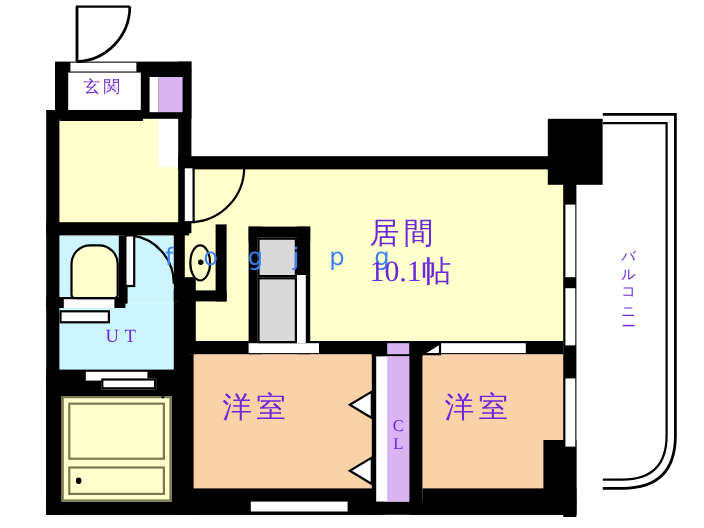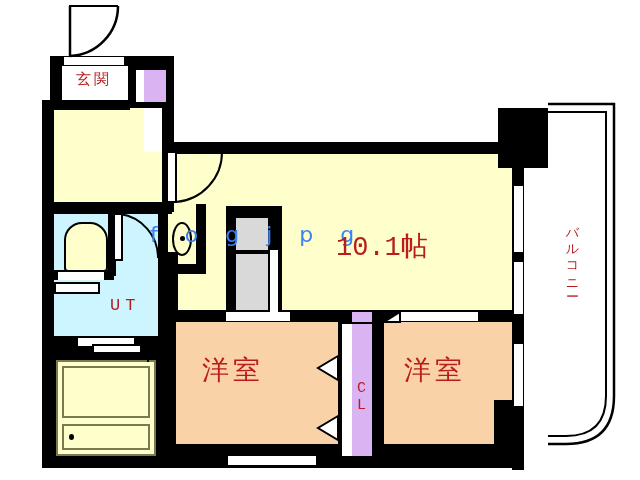--- a/index.html
+++ b/index.html
@@ -11,22 +11,22 @@
   .abs{position:absolute;box-sizing:border-box;}
   .wall{background:#000000;}
   .room{background:#ffffcc;}
   .tatami{background:#fad2a8;}
   .water{background:#ccf5ff;}
   .closet{background:#d9b3f2;}
   .fixture{background:#ffffcc;border:2px solid #000;}
   .white{background:#ffffff;}
   .kit{background:#d9d9d9;border:2px solid #000;}
 
-  .label{position:absolute;color:#b91c1c;white-space:nowrap;
-         font-family:Liberation Mono, monospace;}
+  .label{position:absolute;color:#6d28d9;white-space:nowrap;
+         font-family:Liberation Serif, serif;}
   .lbl-room{font-size:27px;letter-spacing:4px;}
   .lbl-num{font-size:27px;letter-spacing:0px;}
   .lbl-small{font-size:15px;letter-spacing:3px;}
   .lbl-ut{font-size:17px;letter-spacing:5px;}
   .lbl-cl{font-size:15px;line-height:17px;text-align:center;}
   .lbl-balcony{font-size:13px;letter-spacing:3px;
                writing-mode:vertical-rl;text-orientation:upright;}
 
   .wm{position:absolute;color:#3b82f6;font-size:22px;letter-spacing:10px;
       user-select:none;}
@@ -154,27 +154,28 @@
     <path d="M 338 416 L 318 428 L 338 440 Z" fill="#ffffff" stroke="#000" stroke-width="2"></path>
     <path d="M 384 322 L 400 312 L 400 322 Z" fill="#ffffff" stroke="#000" stroke-width="2"></path>
 
     <path d="M 148 352 l 0 10 m -3 -10 l 6 0" stroke="#000" stroke-width="2" fill="none"></path>
   </svg>
 
   <div class="wm" style="left:150px;top:222px;">f o g j p g</div>
 
   <div class="label lbl-small" style="left:76px;top:70px;">玄関</div>
 
+  <div class="label lbl-room" style="left:336px;top:194px;">居間</div>
   <div class="label lbl-num" style="left:336px;top:228px;text-align:center;">10.1帖</div>
 
   <div class="label lbl-room" style="left:202px;top:352px;">洋室</div>
 
   <div class="label lbl-room" style="left:404px;top:352px;">洋室</div>
 
-  <div class="label lbl-ut" style="left:110px;top:296px;">UT</div>
+  <div class="label lbl-ut" style="left:96px;top:296px;">UT</div>
 
   <div class="label lbl-cl" style="left:353px;top:380px;">
     <div style="writing-mode:vertical-rl;text-orientation:upright;">CL</div>
   </div>
 
   <div class="label lbl-balcony" style="left:562px;top:218px;">バルコニー</div>
 
 </div>
 
 </body></html>

